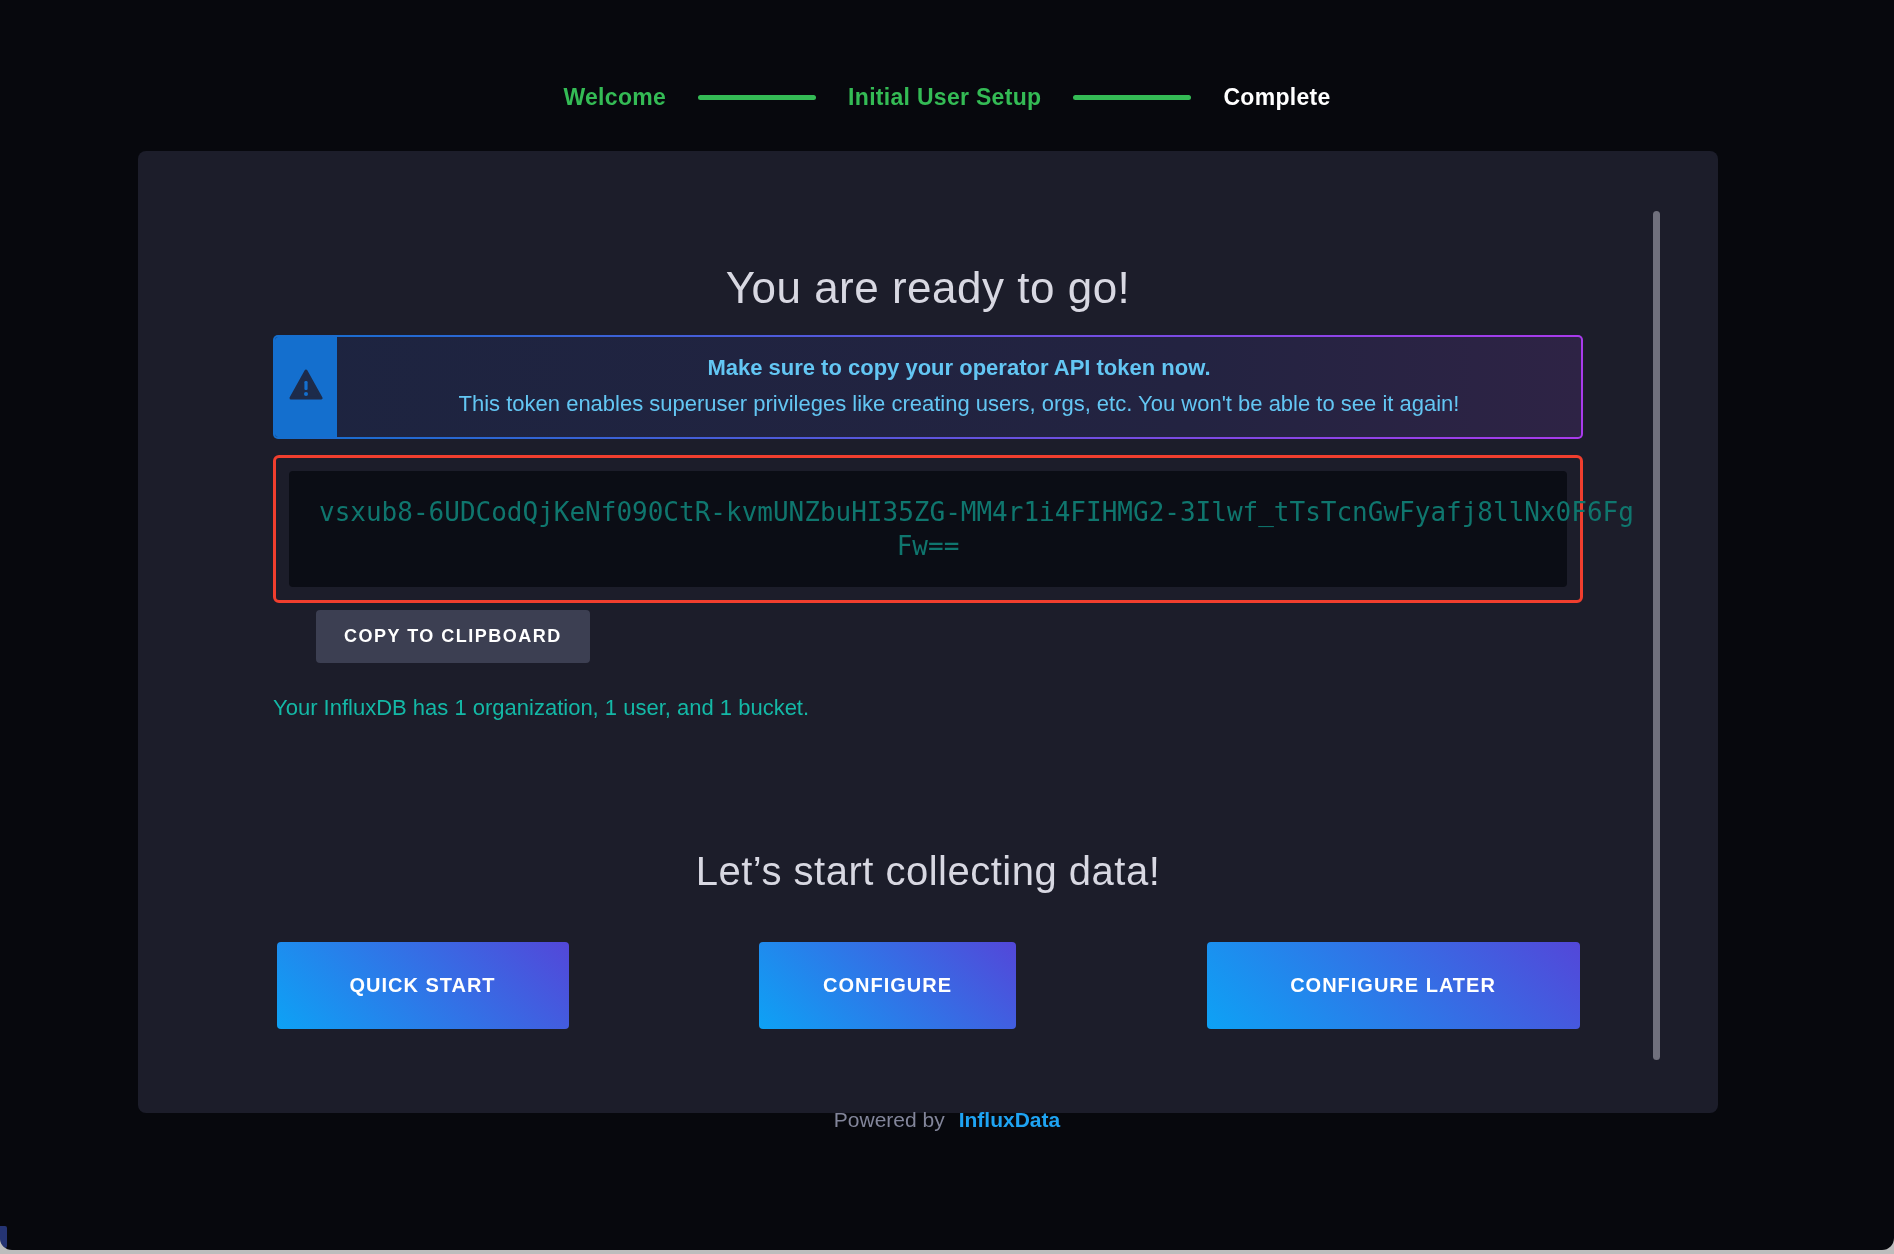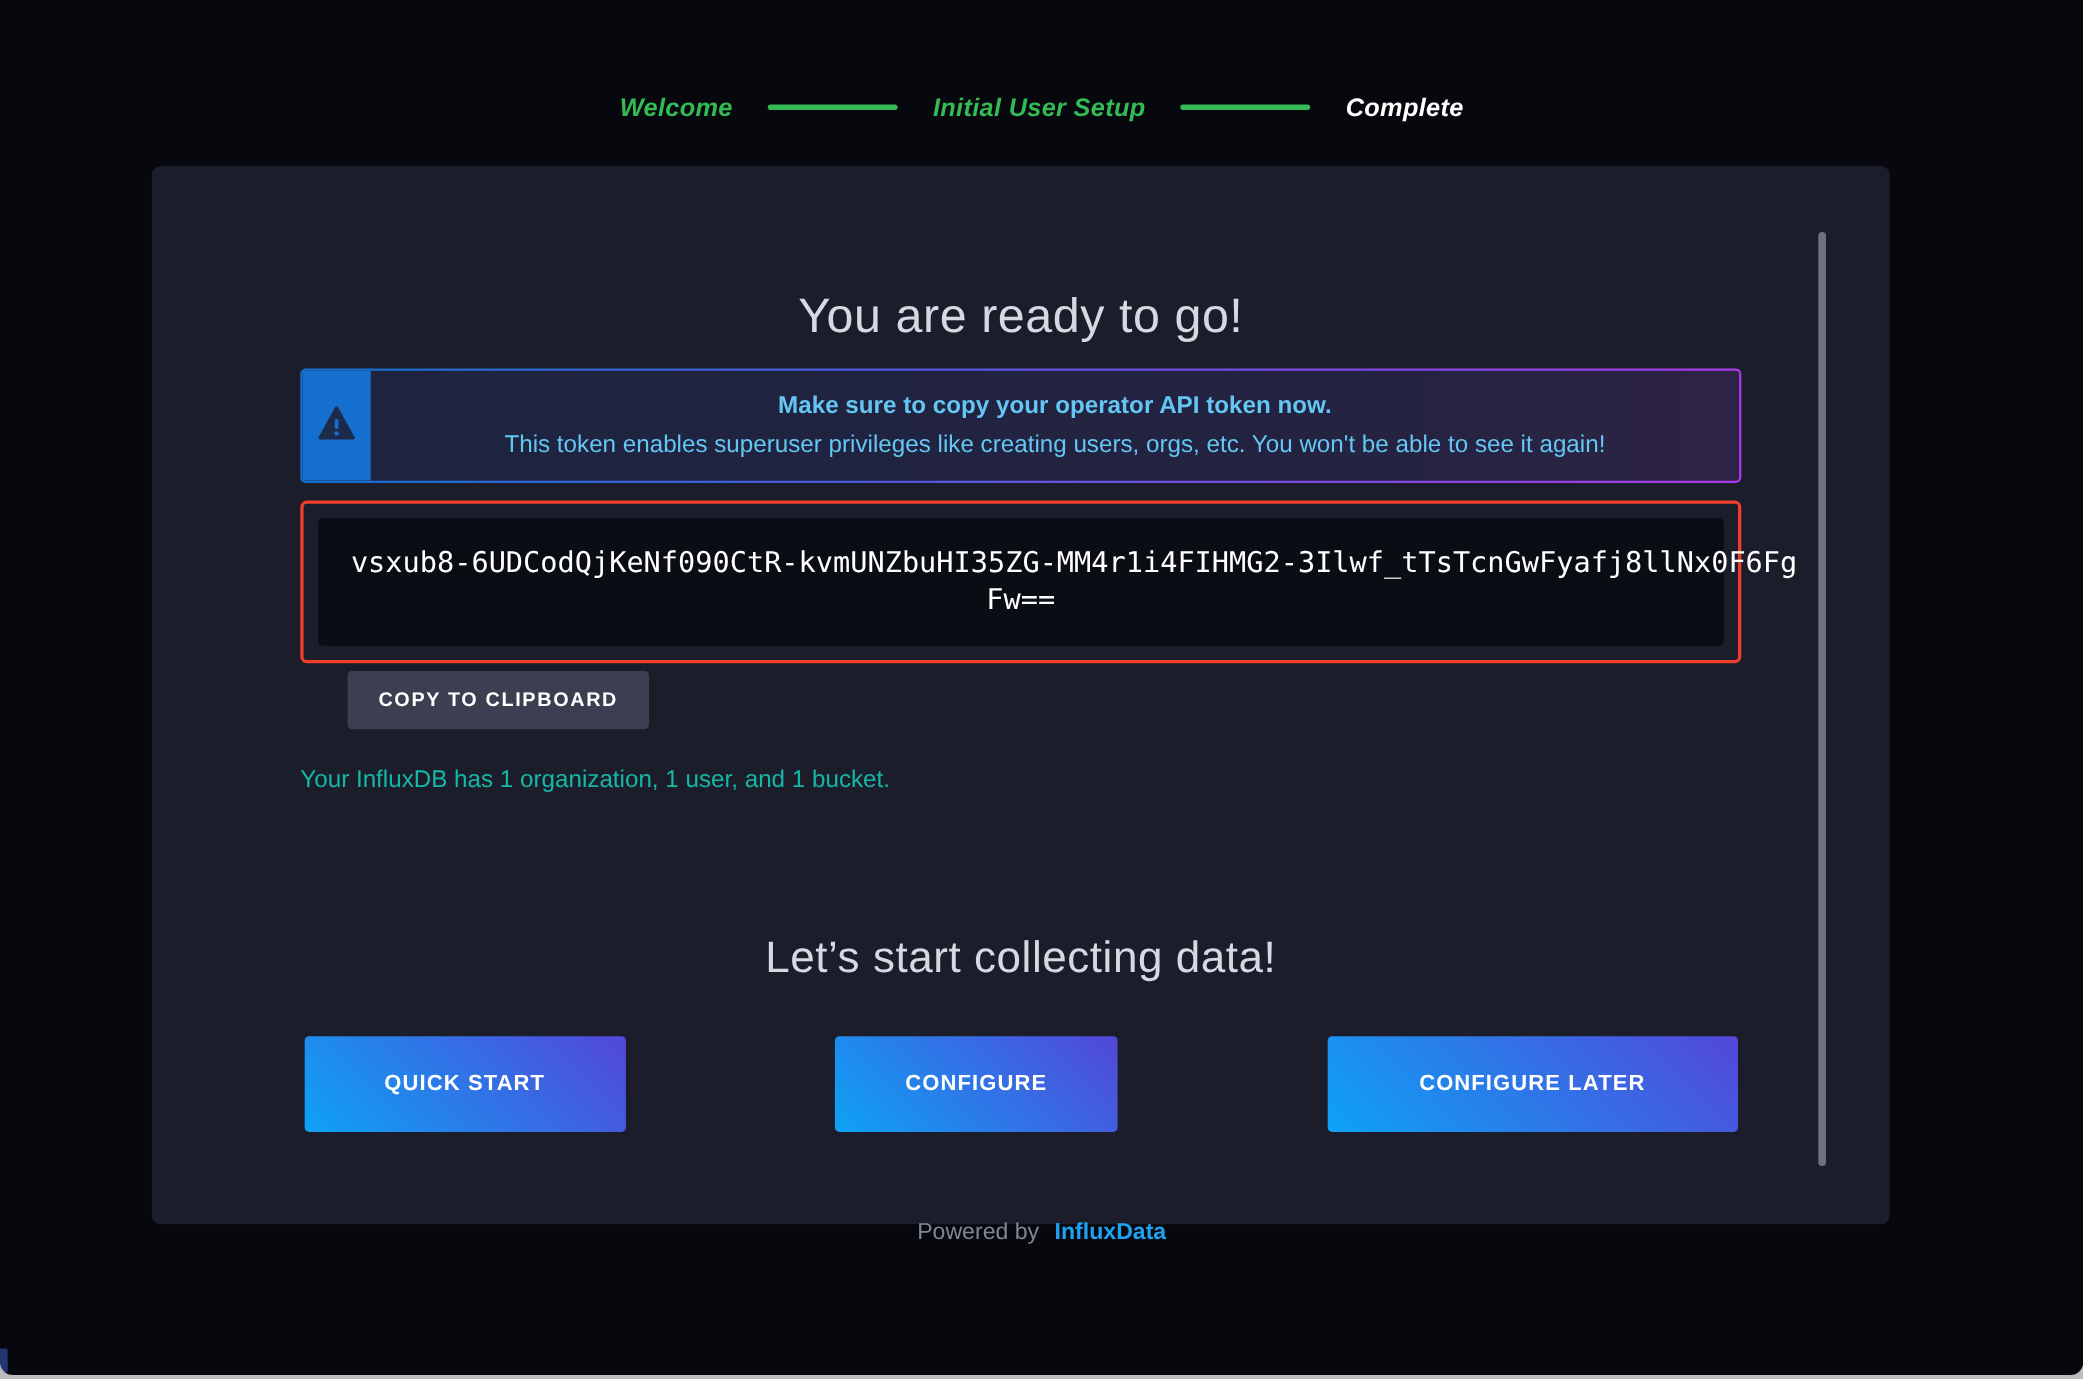--- a/index.html
+++ b/index.html
@@ -14,21 +14,20 @@
     width:1894px;height:1250px;
     background:#07080d;
     border-radius:0 0 12px 12px;
     overflow:hidden;
   }
   
   .stepper{
     position:absolute;top:84px;left:0;right:0;
     display:flex;align-items:center;justify-content:center;
     gap:32px;
-    font-style:italic;
   }
   .step-label{font-size:23px;font-weight:bold;letter-spacing:.3px;}
   .step-done{color:#34bb55;}
   .step-current{color:#ffffff;}
   .step-line{
     width:118px;height:5px;border-radius:3px;background:#34bb55;
   }
   
   .card{
     position:absolute;left:110px;top:151px;
@@ -79,21 +78,21 @@
     padding:13px;
   }
   .token-inner{
     background:#0b0d15;border-radius:4px;
     padding:24px 30px;
     text-align:center;
   }
   .token-line{
     font-family:"DejaVu Sans Mono","Liberation Mono",monospace;
     font-size:26px;line-height:34px;
-    color:#ffffff;
+    color:#0f766e;
     white-space:nowrap;
   }
   .copy-btn{
     margin-top:7px;margin-left:43px;
     display:inline-block;
     background:#3c3f52;border:none;border-radius:4px;
     color:#ffffff;font-size:18px;font-weight:bold;letter-spacing:1.5px;
     padding:16px 28px;
     font-family:inherit;
     cursor:pointer;

